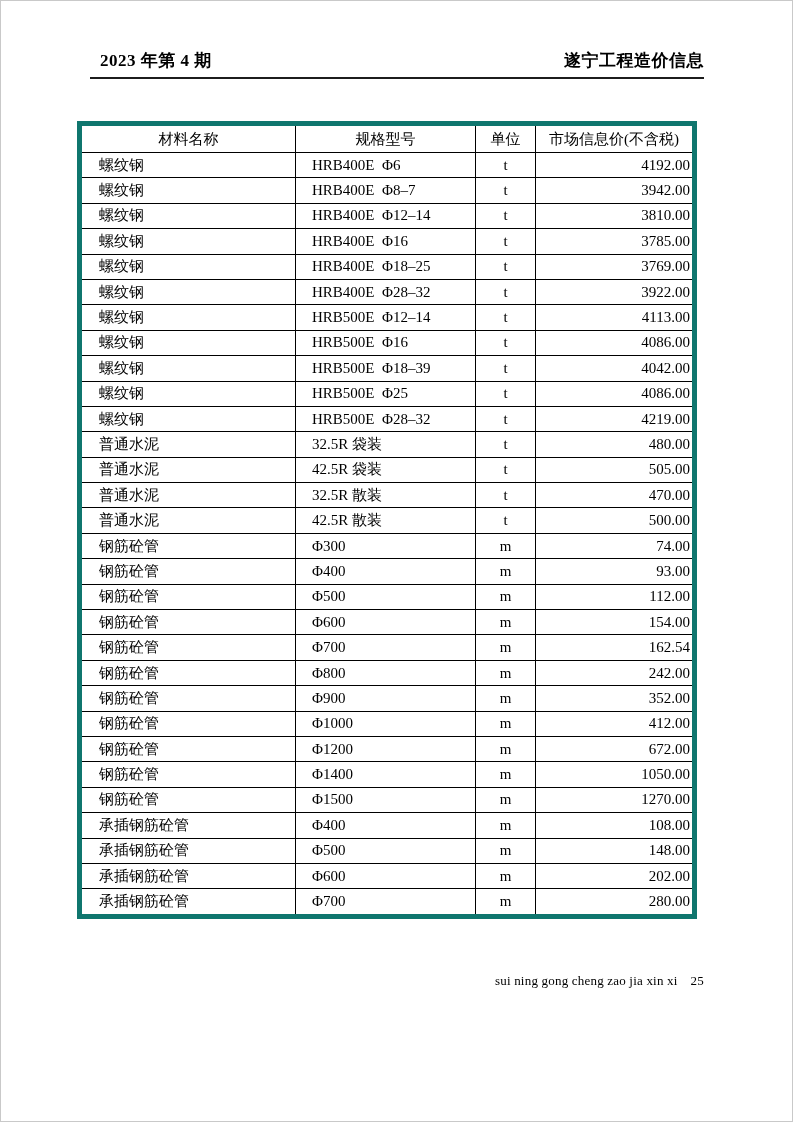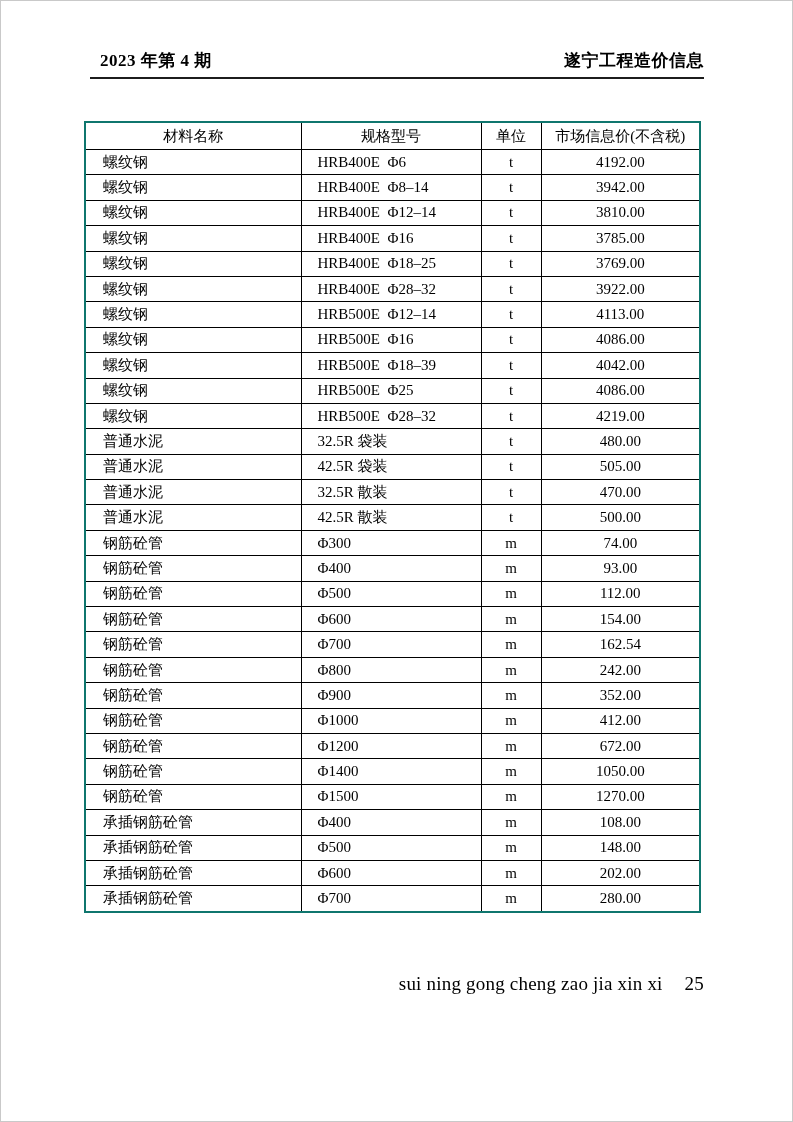--- a/index.html
+++ b/index.html
@@ -21,46 +21,46 @@
     display: flex; justify-content: space-between; align-items: flex-end;
   }
   .running-head .left, .running-head .right {
     font-size: 17px; font-weight: bold; letter-spacing: 0.5px;
   }
   .head-rule {
     position: absolute; left: 89px; right: 88px; top: 76px;
     height: 2px; background: #1c1c1c;
   }
   table.price-table {
-    position: absolute; left: 83px; top: 120px;
+    position: absolute; left: 76px; top: 120px;
     border-collapse: collapse; table-layout: fixed;
     width: 615px;
-    border: 2px solid #0f766e;
+    border: 5px solid #0f766e;
   }
   .price-table th, .price-table td {
     border: 1px solid #000;
     font-family: "Liberation Serif", "DejaVu Serif", serif;
     font-size: 15px;
     font-weight: normal;
     padding: 0 2px;
     white-space: pre-wrap;
     overflow: hidden;
   }
   .price-table th { height: 26px; text-align: center; }
   .price-table td { height: 24.4px; }
   .price-table td.c0 { text-align: left; padding-left: 17px; }
   .price-table td.c1 { text-align: left; padding-left: 16px; margin-left: 20px; }
   .price-table td.c2 { text-align: center; }
-  .price-table td.c3 { text-align: center; }
+  .price-table td.c3 { text-align: right; }
   .page-footer {
     position: absolute; top: 972px; right: 88px;
-    font-size: 19px; letter-spacing: 0.2px;
+    font-size: 13px; letter-spacing: 0.2px;
     display: flex; align-items: baseline;
   }
-  .page-footer .page-num { margin-left: 22px; }
+  .page-footer .page-num { margin-left: 13px; }
 </style>
 </head>
 <body>
 
 <div class="page">
 
   <div class="running-head">
     <span class="left">2023 年第 4 期</span>
     <span class="right">遂宁工程造价信息</span>
   </div>
@@ -84,21 +84,21 @@
     </thead>
     <tbody>
         <tr>
           <td class="c0">螺纹钢</td>
           <td class="c1">HRB400E  Φ6</td>
           <td class="c2">t</td>
           <td class="c3">4192.00</td>
         </tr>
         <tr>
           <td class="c0">螺纹钢</td>
-          <td class="c1">HRB400E  Φ8–14</td>
+          <td class="c1">HRB400E  Φ8–7</td>
           <td class="c2">t</td>
           <td class="c3">3942.00</td>
         </tr>
         <tr>
           <td class="c0">螺纹钢</td>
           <td class="c1">HRB400E  Φ12–14</td>
           <td class="c2">t</td>
           <td class="c3">3810.00</td>
         </tr>
         <tr>

